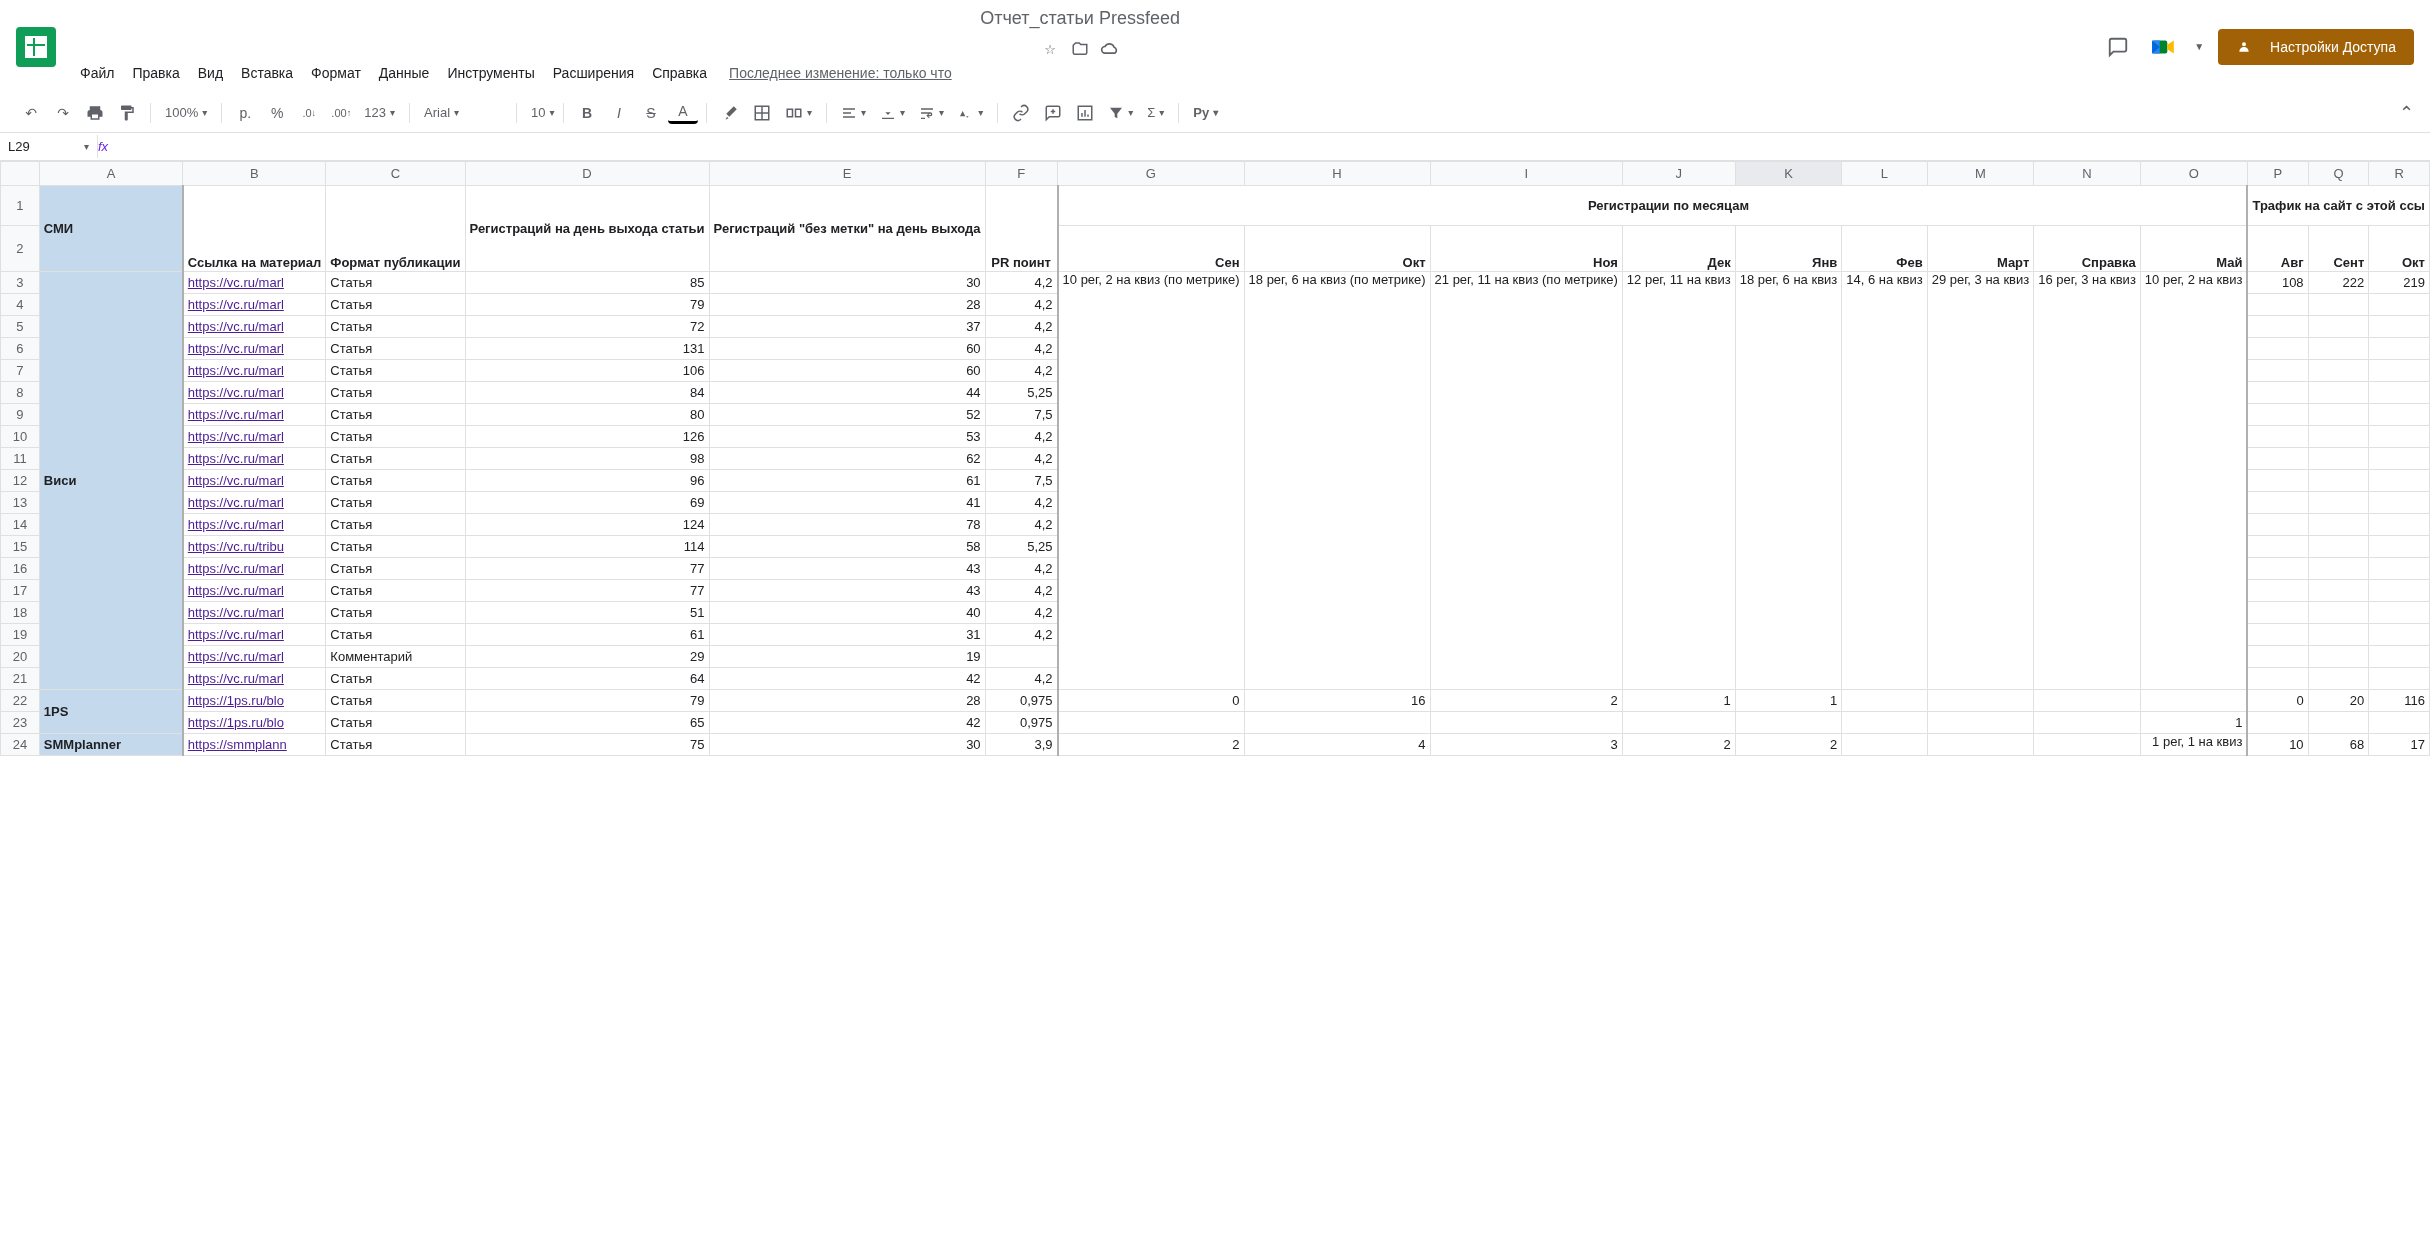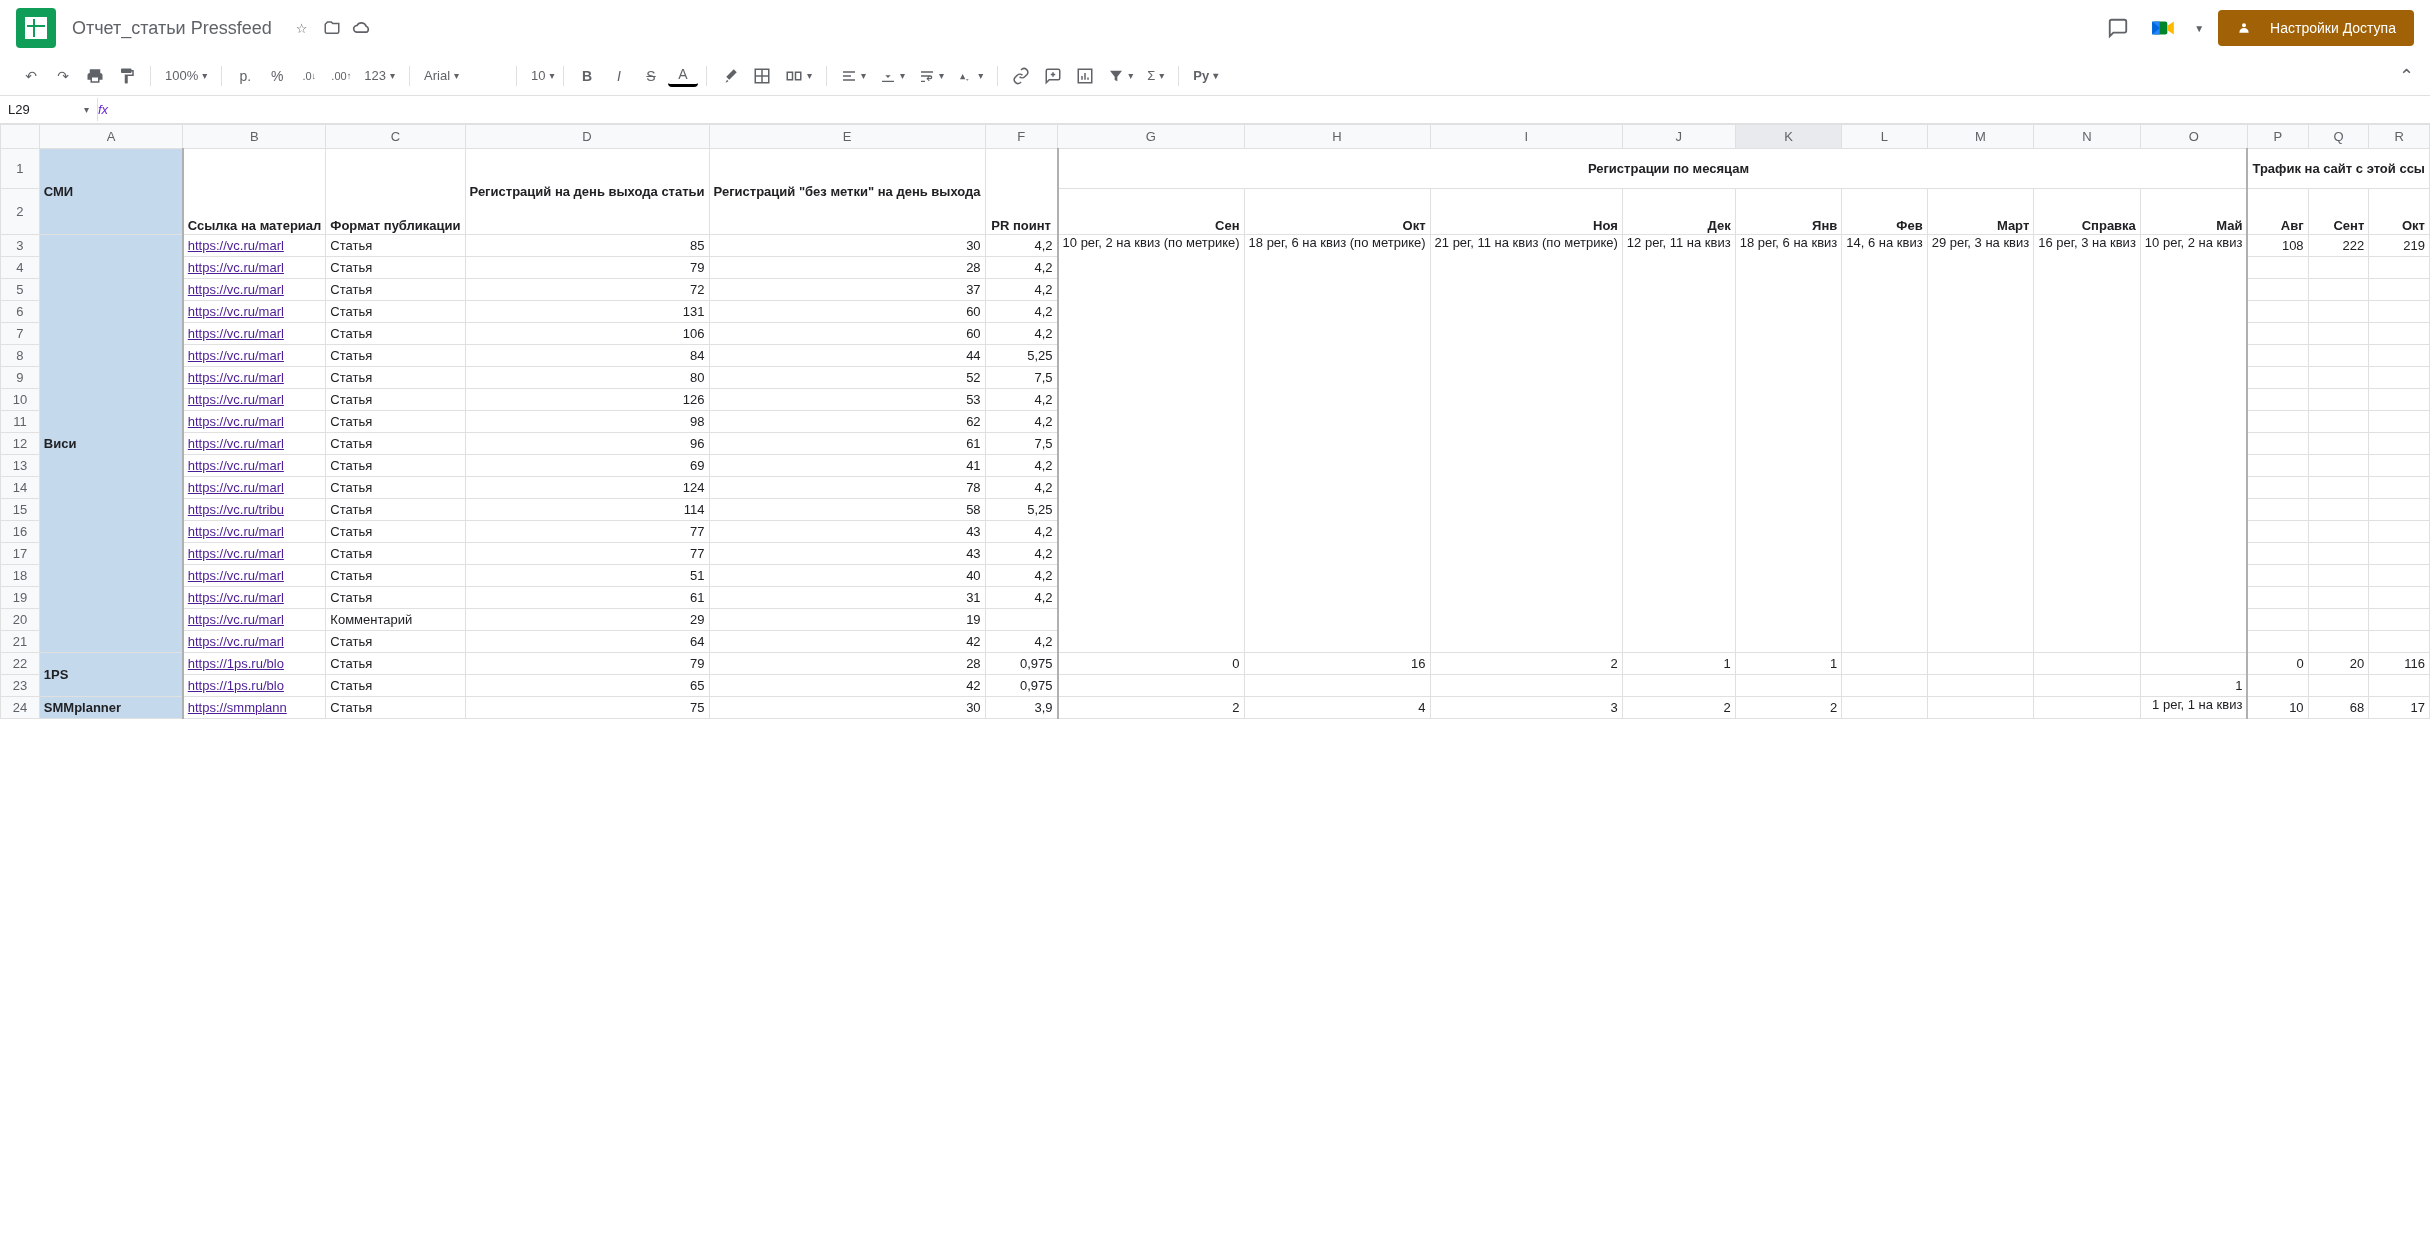--- a/index.html
+++ b/index.html
@@ -6,21 +6,21 @@
 body { font-family: Arial, sans-serif; font-size: 13px; color: #202124; background: #fff; overflow: hidden; }
 
 
 .header { display: flex; align-items: center; padding: 8px 16px; gap: 16px; }
 .doc-icon { width: 40px; height: 40px; background: #0f9d58; border-radius: 4px; display: flex; align-items: center; justify-content: center; }
 .doc-icon-inner { width: 22px; height: 22px; background: #fff; border: 2px solid #fff; position: relative; }
 .doc-icon-inner::before, .doc-icon-inner::after { content: ''; position: absolute; background: #0f9d58; }
 .doc-icon-inner::before { top: 6px; left: 0; width: 100%; height: 2px; }
 .doc-icon-inner::after { top: 0; left: 6px; width: 2px; height: 100%; }
 .title-area { flex: 1; }
-.title-row { display: flex; align-items: center; gap: 20px; }
+.title-row { display: flex; align-items: center; gap: 10px; flex-direction: column; }
 .doc-title { font-size: 18px; color: #5f6368; }
 .title-icons { display: flex; gap: 10px; }
 .title-icon { width: 20px; height: 20px; color: #5f6368; cursor: pointer; display:flex; align-items:center; justify-content:center; }
 .menu-row { display: flex; gap: 2px; margin-top: 2px; align-items: center; }
 .menu-item { padding: 4px 8px; font-size: 14px; cursor: pointer; border-radius: 4px; color:#202124; }
 .last-edit { color: #5f6368; font-size: 14px; text-decoration: underline; margin-left: 12px; cursor: pointer; }
 .header-right { display: flex; align-items: center; gap: 14px; }
 .header-btn-icon { width: 28px; height: 28px; display:flex; align-items:center; justify-content:center; cursor: pointer; color:#5f6368; }
 .meet-icon { width:34px; height:34px; border-radius:50%; display:flex; align-items:center; justify-content:center; }
 .share-btn { background: #a16207; color: #fff; border: none; border-radius: 4px; padding: 10px 18px; font-size: 14px; font-weight: 500; cursor: pointer; display:flex; align-items:center; gap:18px; }
@@ -86,20 +86,32 @@
           <svg width="18" height="18" viewBox="0 0 24 24" fill="none" stroke="#5f6368" stroke-width="2">
               <path d="M3 7l3-3h5l2 2h8v11a2 2 0 01-2 2H5a2 2 0 01-2-2V7z"></path>
             </svg>
         </span>
         <span class="title-icon">
           <svg width="20" height="16" viewBox="0 0 24 18" fill="none" stroke="#5f6368" stroke-width="2">
               <path d="M6 14a4 4 0 010-8 6 6 0 0111 1 4 4 0 011 7H6z"></path>
             </svg>
         </span>
       </div>
+    </div>
+    <div class="menu-row">
+      <span class="menu-item">Файл</span>
+      <span class="menu-item">Правка</span>
+      <span class="menu-item">Вид</span>
+      <span class="menu-item">Вставка</span>
+      <span class="menu-item">Формат</span>
+      <span class="menu-item">Данные</span>
+      <span class="menu-item">Инструменты</span>
+      <span class="menu-item">Расширения</span>
+      <span class="menu-item">Справка</span>
+      <span class="last-edit">Последнее изменение: только что</span>
     </div>
   </div>
   <div class="header-right">
     <div class="header-btn-icon">
       <svg width="22" height="22" viewBox="0 0 24 24" fill="none" stroke="#5f6368" stroke-width="2">
           <path d="M21 15a2 2 0 01-2 2H7l-4 4V5a2 2 0 012-2h14a2 2 0 012 2z"></path>
         </svg>
     </div>
     <div class="meet-icon">
       <svg width="26" height="26" viewBox="0 0 24 24">

